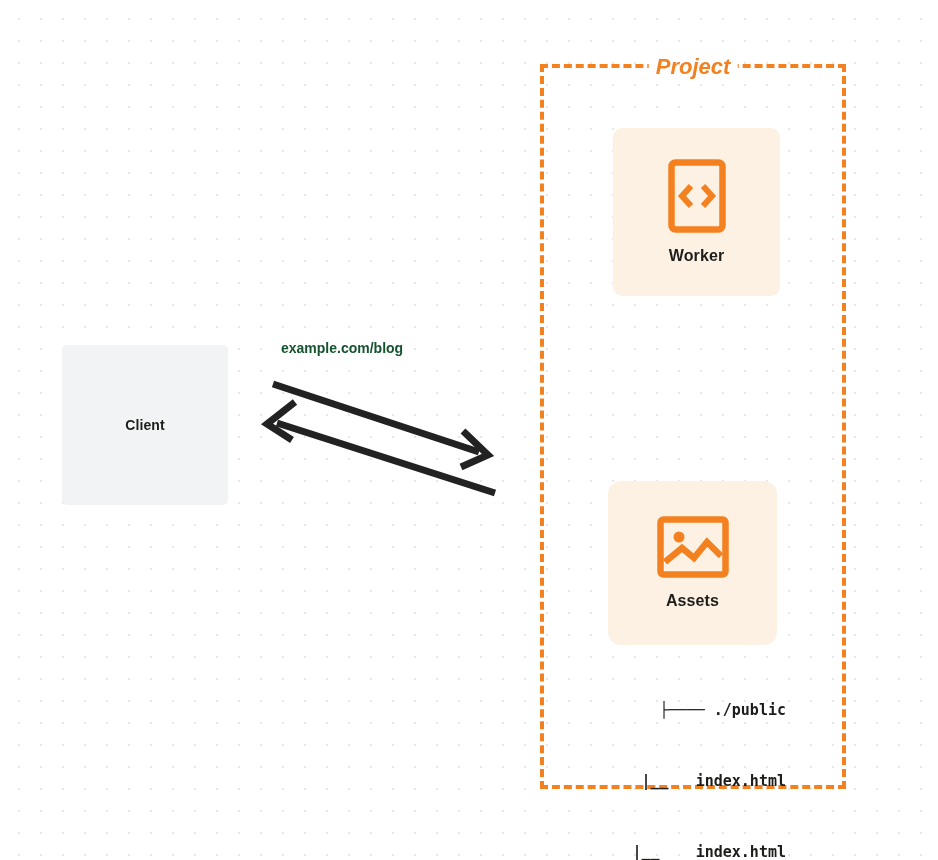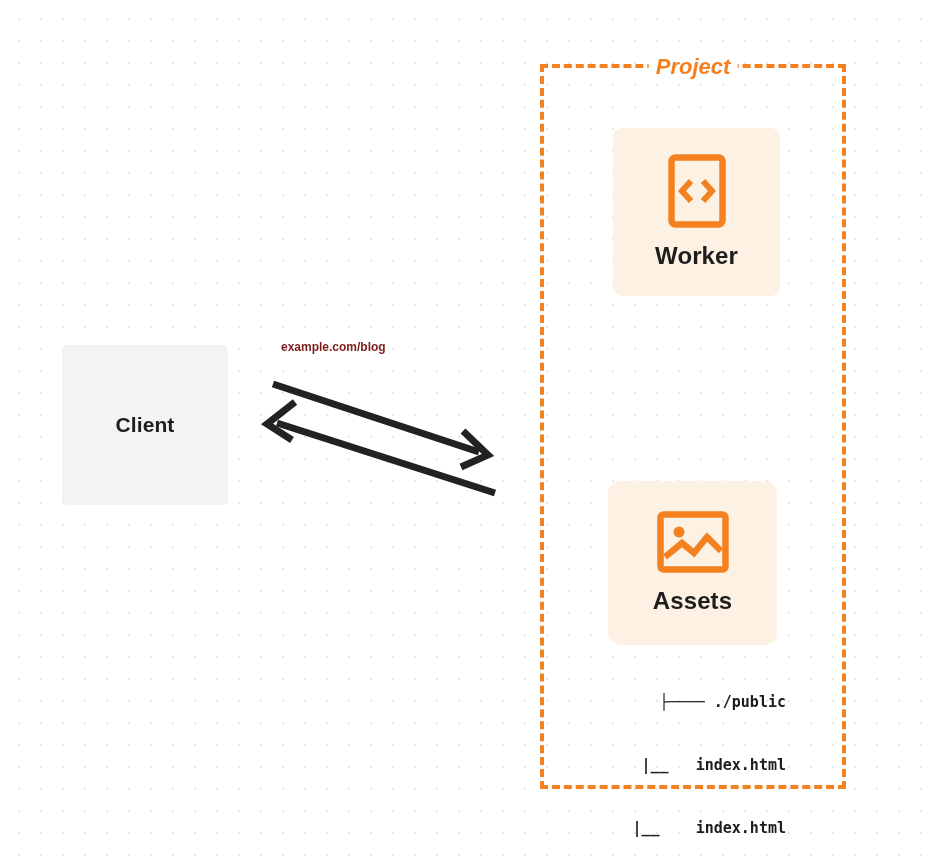--- a/index.html
+++ b/index.html
@@ -29,21 +29,21 @@
     top: 345px;
     width: 166px;
     height: 160px;
     background: #f2f3f4;
     border-radius: 5px;
     display: flex;
     align-items: center;
     justify-content: center;
   }
   #client-node .node-label {
-    font-size: 21px;
+    font-size: 14px;
     font-weight: bold;
     color: #1d1d1b;
     letter-spacing: .1px;
   }
 
   
   #project-group {
     position: absolute;
     left: 540px;
     top: 64px;
@@ -77,57 +77,57 @@
     align-items: center;
     justify-content: center;
   }
   #worker-node { left: 613px; top: 128px; width: 167px; height: 168px; }
   #assets-node { left: 608px; top: 481px; width: 169px; height: 164px; border-radius: 13px; }
   .card .node-icon {
     display: block;
     margin-bottom: 14px;
   }
   .card .node-label {
-    font-size: 24px;
+    font-size: 16px;
     font-weight: bold;
     color: #1d1d1b;
     letter-spacing: .1px;
   }
 
   
   #file-tree {
     position: absolute;
     left: 586px;
     top: 650px;
     width: 200px;
     font-family: "DejaVu Sans Mono", monospace;
     font-size: 15px;
     line-height: 21px;
     color: #1d1d1b;
     font-weight: bold;
     white-space: pre;
     text-align: right;
   }
-  #file-tree .tree-row { display: block; }
+  #file-tree .tree-row { display: block; margin-top: 8px; }
 
   
   #connector-arrows {
     position: absolute;
     left: 0;
     top: 0;
   }
 
   
   #edge-label {
     position: absolute;
     left: 281px;
     top: 340px;
-    font-size: 12px;
+    font-size: 14px;
     font-weight: bold;
-    color: #7f1d1d;
+    color: #14532d;
     white-space: nowrap;
   }
 </style>
 </head>
 <body>
 
 <div class="canvas">
 
   <div id="client-node">
     <span class="node-label">Client</span>

